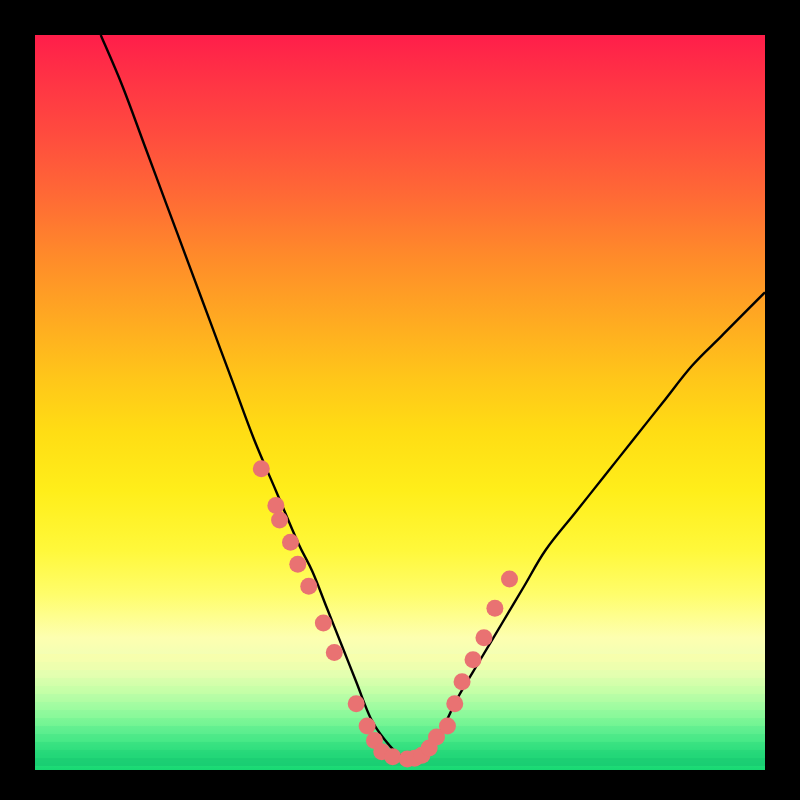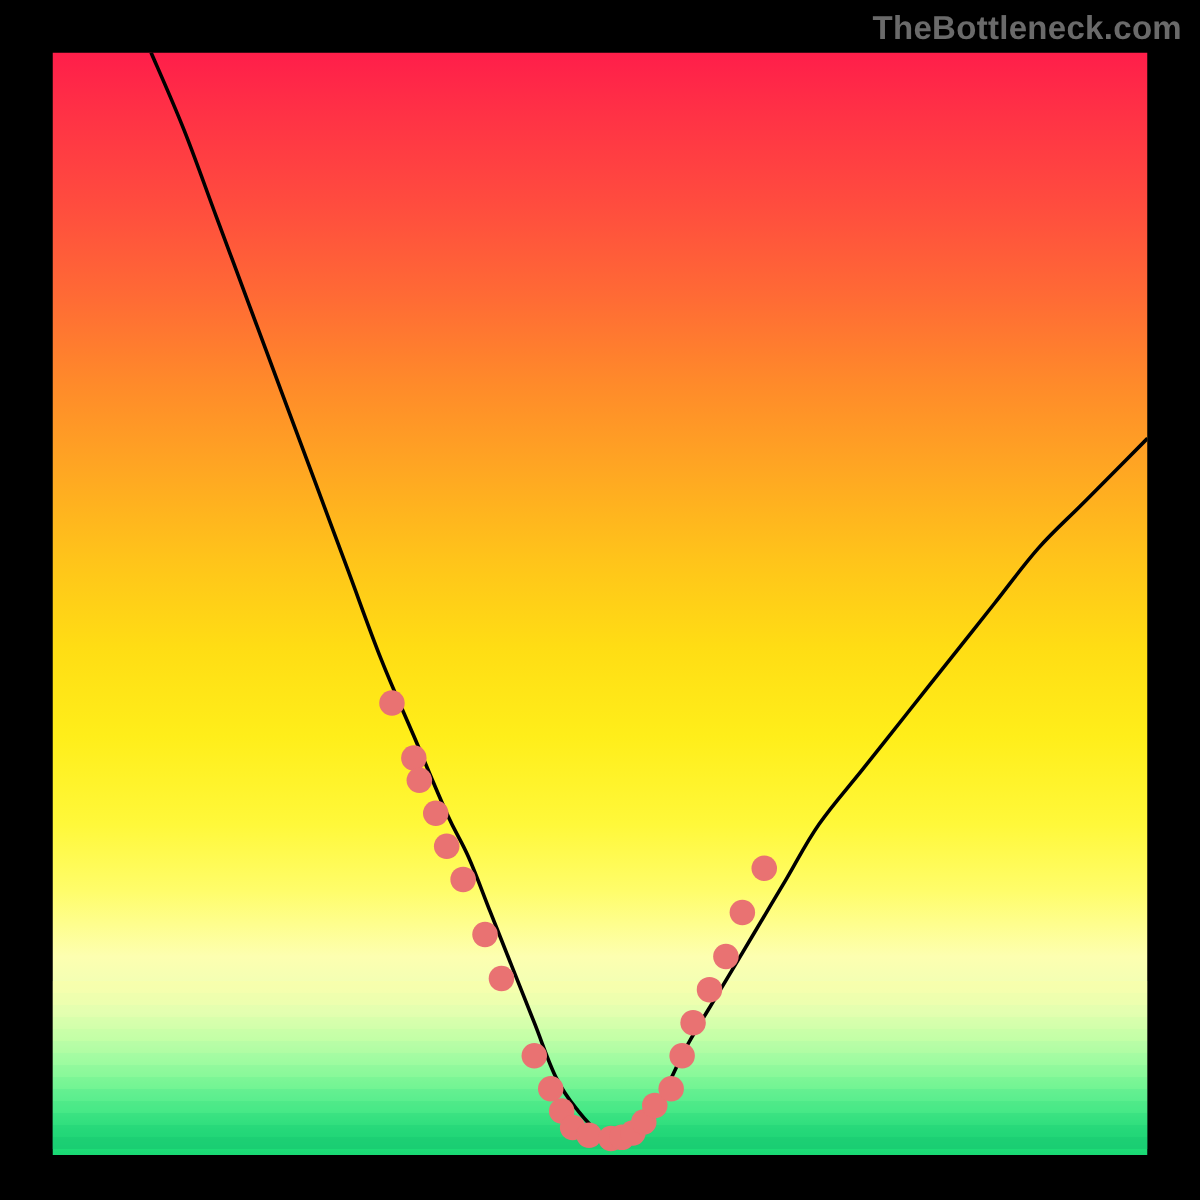--- a/index.html
+++ b/index.html
@@ -77,21 +77,20 @@
     width: 730px;
     height: 735px;
     overflow: visible;
   }
 </style>
 </head>
 <body>
 
 <div class="outer">
 
-  <div class="attribution">TheBottleneck.com</div>
 
   <div class="plot">
     <div class="gradient-bg"></div>
 
     <div class="bottom-stripes">
       <div style="bottom:108px;background:rgba(255,255,160,0.35);"></div>
       <div style="bottom:100px;background:rgba(240,255,160,0.35);"></div>
       <div style="bottom:92px;background:rgba(220,255,160,0.35);"></div>
       <div style="bottom:84px;background:rgba(200,255,155,0.35);"></div>
       <div style="bottom:76px;background:rgba(180,255,150,0.35);"></div>

